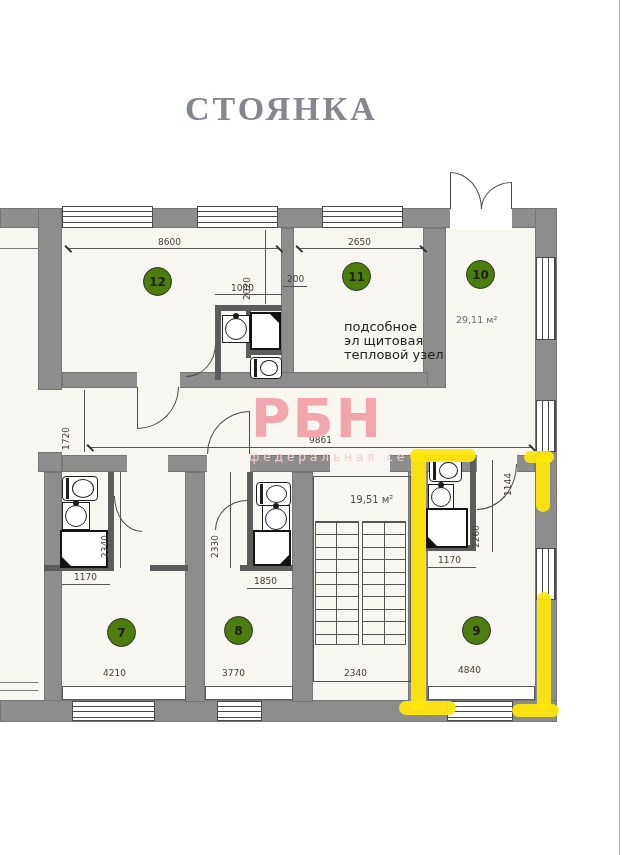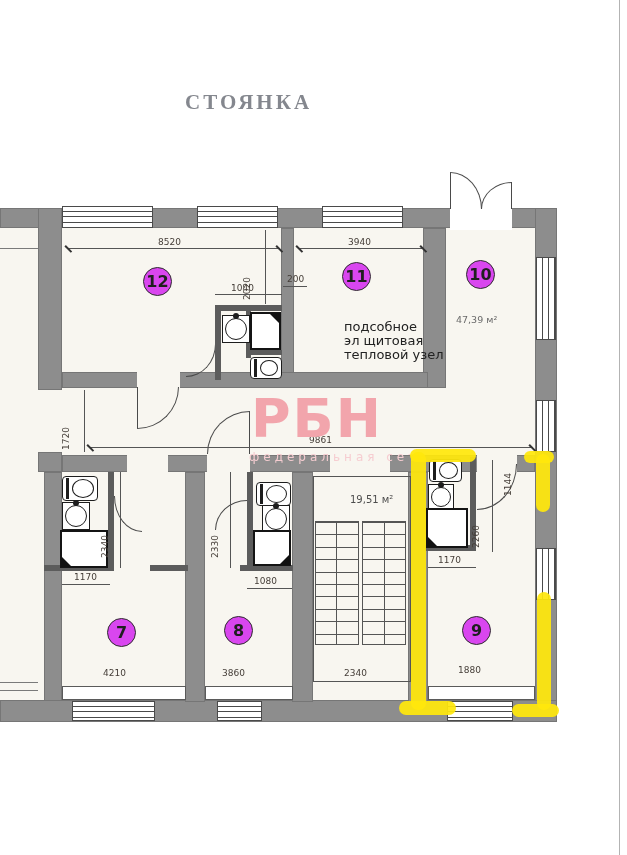--- a/index.html
+++ b/index.html
@@ -13,22 +13,22 @@
          background:repeating-linear-gradient(to bottom,#fff 0 4.2px,#4a4a4a 4.2px 5.2px);}
   .win-v{position:absolute;border:1px solid #4a4a4a;box-sizing:border-box;
          background:repeating-linear-gradient(to right,#fff 0 5px,#4a4a4a 5px 6px);}
   .sill{position:absolute;background:#fff;border:1px solid #5a5a5a;box-sizing:border-box;}
   .thin{position:absolute;background:#7a7a7a;}
   .dline{position:absolute;background:#555;}
   .tick{position:absolute;width:9px;height:1.5px;background:#333;transform:rotate(45deg);}
   .dim{position:absolute;font-size:9px;color:#443d37;white-space:nowrap;line-height:10px;}
   .dim.rot{transform:rotate(-90deg);transform-origin:0 100%;}
   .circ{position:absolute;width:27px;height:27px;border:1.6px solid #2e2e2e;border-radius:50%;
-        background:#d946ef;display:flex;align-items:center;justify-content:center;
-        font-size:16px;font-weight:bold;color:#1f1f1f;}
+        background:#4d7c0f;display:flex;align-items:center;justify-content:center;
+        font-size:12px;font-weight:bold;color:#1f1f1f;}
   .arc{position:absolute;border:0 solid #4a4a4a;box-sizing:border-box;}
   .toilet{position:absolute;background:#fff;border:1.5px solid #1d1d1d;border-radius:4px;}
   .toilet::before{content:"";position:absolute;left:9px;top:2px;right:3px;bottom:2px;
         border:1.3px solid #1d1d1d;border-radius:50%;}
   .toilet::after{content:"";position:absolute;left:3px;top:1px;bottom:1px;width:3px;background:#1d1d1d;}
   .sink{position:absolute;background:#fff;border:1.3px solid #1d1d1d;}
   .sink::before{content:"";position:absolute;left:2px;top:2px;right:2px;bottom:2px;
         border:1.4px solid #1d1d1d;border-radius:50%;}
   .sink::after{content:"";position:absolute;left:50%;top:-3px;width:6px;height:6px;margin-left:-3px;
         background:#1d1d1d;border-radius:50%;}
@@ -36,21 +36,21 @@
   .shaft::after{content:"";position:absolute;width:0;height:0;border-style:solid;}
   .shaft.tr::after{top:-1px;right:-1px;border-width:0 11px 11px 0;border-color:transparent #111 transparent transparent;}
   .shaft.bl::after{bottom:-1px;left:-1px;border-width:11px 0 0 11px;border-color:transparent transparent transparent #111;}
   .shaft.br::after{bottom:-1px;right:-1px;border-width:0 0 11px 11px;border-color:transparent transparent #111 transparent;}
   .stairs-box{position:absolute;border:1px solid #555;box-sizing:border-box;}
   .flight{position:absolute;border:1px solid #555;box-sizing:border-box;
      background-image:linear-gradient(to right,transparent calc(50% - .5px),#555 calc(50% - .5px) calc(50% + .5px),transparent calc(50% + .5px)),
                       repeating-linear-gradient(to bottom,#555 0 1px,transparent 1px 12.4px);}
   .yellow{position:absolute;background:#ffe70c;border-radius:7px;opacity:.93;z-index:60;}
   #plan-title{position:absolute;left:185px;top:90px;font-family:"Liberation Serif","DejaVu Serif",serif;
-     font-weight:bold;font-size:21px;letter-spacing:3px;color:#84878e;}
+     font-weight:bold;font-size:34px;letter-spacing:3px;color:#84878e;}
   .wm{position:absolute;left:251px;top:390px;z-index:50;font-weight:800;font-size:54px;line-height:58px;
      letter-spacing:2px;color:#f2a5ac;}
   .wm-sub{position:absolute;left:249px;top:450px;z-index:50;font-size:12px;letter-spacing:4px;color:#f6cdd1;}
   .r11text{position:absolute;left:312px;top:320px;font-size:13px;line-height:14px;color:#222;margin-left:32px;}
   .area{position:absolute;font-size:9.5px;color:#6b6b6b;}
   .pageline{position:absolute;left:619px;top:0;width:1px;height:855px;background:#b3b3b3;}
 </style>
 </head>
 <body>
 
@@ -149,31 +149,31 @@
   <div class="circ" style="left:466px;top:260px">10</div>
   <div class="circ" style="left:107px;top:618px">7</div>
   <div class="circ" style="left:224px;top:616px">8</div>
   <div class="circ" style="left:462px;top:616px">9</div>
 
   <div class="r11text">
     <div>подсобное</div>
     <div>эл щитовая</div>
     <div>тепловой узел</div>
   </div>
-  <div class="area" style="left:456px;top:314px">47,39 м²</div>
+  <div class="area" style="left:456px;top:314px">29,11 м²</div>
 
   <div class="dline" style="left:68px;top:248px;width:212px;height:1px"></div>
   <div class="tick" style="left:64px;top:248px"></div>
   <div class="tick" style="left:275px;top:248px"></div>
-  <div class="dim" style="left:158px;top:237px">8520</div>
+  <div class="dim" style="left:158px;top:237px">8600</div>
 
   <div class="dline" style="left:299px;top:248px;width:125px;height:1px"></div>
   <div class="tick" style="left:295px;top:248px"></div>
   <div class="tick" style="left:419px;top:248px"></div>
-  <div class="dim" style="left:348px;top:237px">3940</div>
+  <div class="dim" style="left:348px;top:237px">2650</div>
 
   <div class="dline" style="left:215px;top:294px;width:67px;height:1px"></div>
   <div class="dim" style="left:231px;top:283px">1040</div>
   <div class="dline" style="left:283px;top:286px;width:24px;height:1px"></div>
   <div class="dim" style="left:287px;top:274px">200</div>
   <div class="dline" style="left:265px;top:230px;width:1px;height:74px"></div>
   <div class="dim rot" style="left:252px;top:290px">2020</div>
 
   <div class="dline" style="left:84px;top:390px;width:1px;height:62px"></div>
   <div class="dim rot" style="left:71px;top:440px">1720</div>
@@ -184,31 +184,31 @@
 
   <div class="dline" style="left:120px;top:472px;width:1px;height:96px"></div>
   <div class="dim rot" style="left:110px;top:548px">2340</div>
   <div class="dline" style="left:62px;top:584px;width:48px;height:1px"></div>
   <div class="dim" style="left:74px;top:572px">1170</div>
   <div class="dim" style="left:103px;top:668px">4210</div>
 
   <div class="dline" style="left:230px;top:472px;width:1px;height:96px"></div>
   <div class="dim rot" style="left:220px;top:548px">2330</div>
   <div class="dline" style="left:247px;top:588px;width:45px;height:1px"></div>
-  <div class="dim" style="left:254px;top:576px">1080</div>
-  <div class="dim" style="left:222px;top:668px">3860</div>
+  <div class="dim" style="left:254px;top:576px">1850</div>
+  <div class="dim" style="left:222px;top:668px">3770</div>
 
   <div class="dim" style="left:344px;top:668px">2340</div>
 
   <div class="dline" style="left:492px;top:460px;width:1px;height:92px"></div>
   <div class="dim rot" style="left:481px;top:538px">2260</div>
   <div class="dline" style="left:428px;top:567px;width:48px;height:1px"></div>
   <div class="dim" style="left:438px;top:555px">1170</div>
   <div class="dim rot" style="left:513px;top:486px">1144</div>
-  <div class="dim" style="left:458px;top:665px">1880</div>
+  <div class="dim" style="left:458px;top:665px">4840</div>
 
   <div class="wm">РБН</div>
   <div class="wm-sub">федеральная сеть</div>
 
   <div class="yellow" style="left:410px;top:449px;width:66px;height:13px"></div>
   <div class="yellow" style="left:411px;top:452px;width:15px;height:258px"></div>
   <div class="yellow" style="left:399px;top:701px;width:57px;height:14px"></div>
   <div class="yellow" style="left:524px;top:451px;width:30px;height:12px"></div>
   <div class="yellow" style="left:536px;top:454px;width:14px;height:58px"></div>
   <div class="yellow" style="left:537px;top:592px;width:14px;height:118px"></div>

